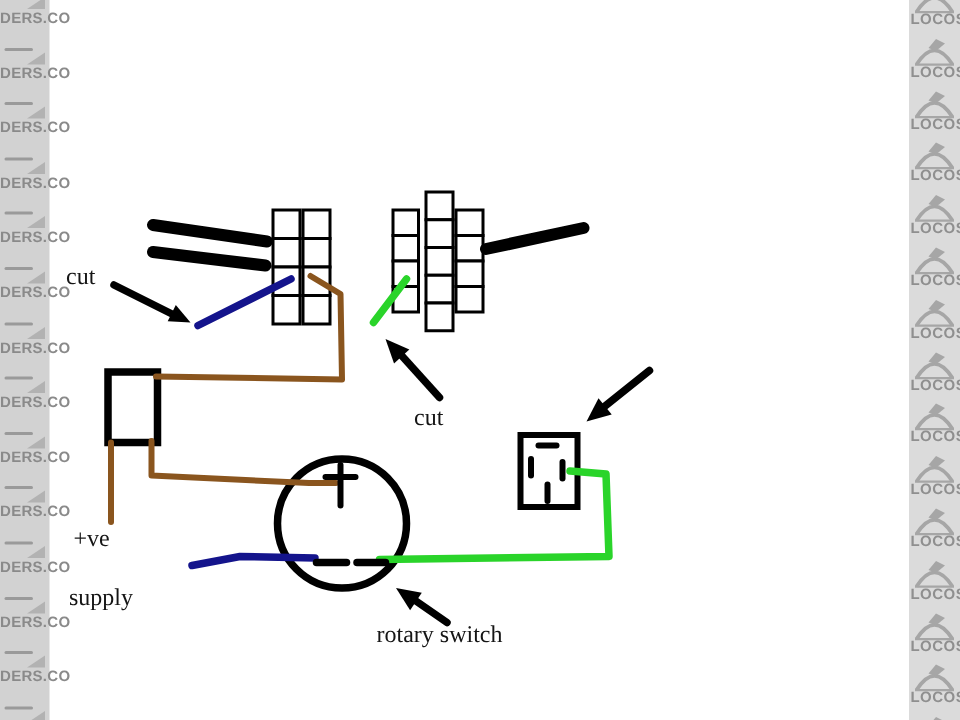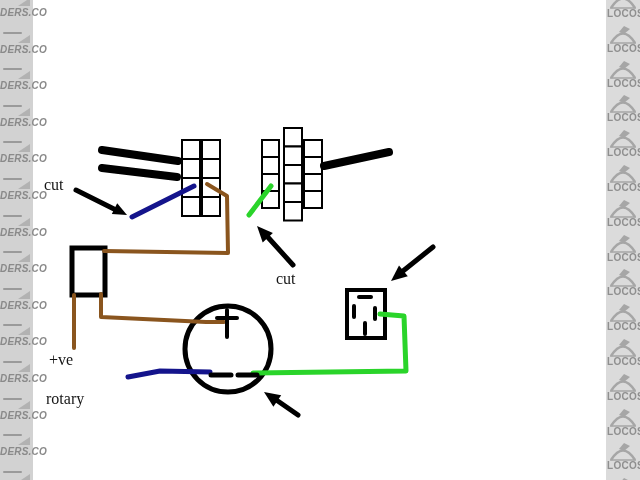--- a/index.html
+++ b/index.html
@@ -6,21 +6,21 @@
   #canvas{position:relative;width:640px;height:480px;background:#ffffff;overflow:hidden;
           font-family:"Liberation Serif",serif;}
   
   #wm-left{position:absolute;left:0;top:0;width:33px;height:480px;background:#d2d2d2;z-index:1;}
   #wm-right{position:absolute;right:0;top:0;width:34px;height:480px;background:#dbdbdb;z-index:1;}
   .wmtile{position:absolute;left:0;width:100%;height:36px;}
   .wmdash{position:absolute;left:3px;top:1px;width:19px;height:2px;background:#9a9a9a;border-radius:1px;}
   .wmtri{position:absolute;left:18px;top:4px;width:0;height:0;
          border-bottom:8px solid #b2b2b2;border-left:12px solid transparent;}
   .wmtextL{position:absolute;left:0;top:13px;font-family:"Liberation Sans",sans-serif;
-           font-weight:bold;font-size:10px;letter-spacing:.2px;color:#8a8a8a;white-space:nowrap;font-style:italic;}
+           font-weight:bold;font-size:10px;letter-spacing:.2px;color:#8a8a8a;white-space:nowrap;}
   .wmlogo{position:absolute;left:2px;top:0;}
   .wmtextR{position:absolute;left:1px;top:20px;font-family:"Liberation Sans",sans-serif;
            font-weight:bold;font-size:10px;letter-spacing:.3px;color:#8f8f8f;white-space:nowrap;}
   
   #diagram{position:absolute;left:0;top:0;z-index:2;}
   
   .lbl{position:absolute;z-index:3;font-size:16px;color:#151515;white-space:nowrap;}
 </style>
 </head>
 <body>
@@ -287,14 +287,15 @@
     </g>
     <g>
       <line x1="298" y1="415" x2="272" y2="397" stroke-width="5" stroke-linecap="round" stroke="#000000"></line>
       <polygon points="264,392 281.2,395.2 273.4,406.8" fill="#000000"></polygon>
     </g>
   </svg>
 
   <div class="lbl" style="left:44px;top:176px">cut</div>
   <div class="lbl" style="left:276px;top:270px">cut</div>
   <div class="lbl" style="left:49px;top:351px">+ve</div>
-  <div class="lbl" style="left:46px;top:390px">rotary</div>
+  <div class="lbl" style="left:46px;top:390px">supply</div>
+  <div class="lbl" style="left:251px;top:415px">rotary switch</div>
 </div>
 
 </body></html>

